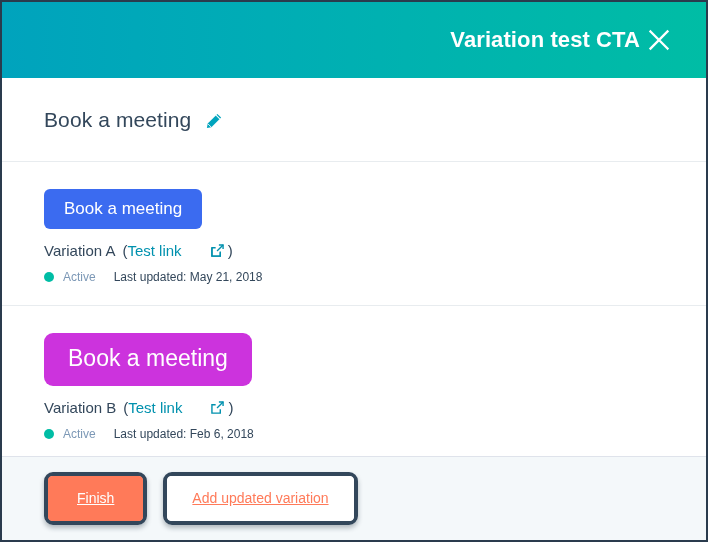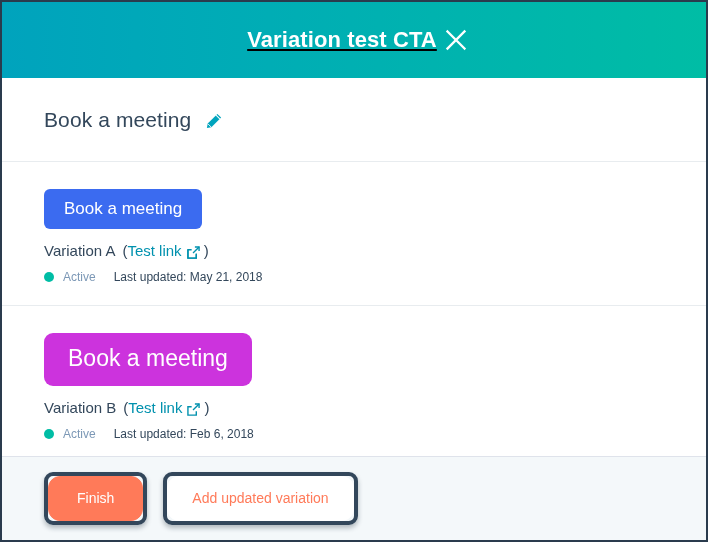--- a/index.html
+++ b/index.html
@@ -30,23 +30,22 @@
   }
 
   
   .modal-header {
     box-sizing: border-box;
     height: 76px;
     flex: 0 0 76px;
     background: linear-gradient(90deg, #00a3bd 0%, #00adb5 38%, #00bda5 100%);
     display: flex;
     align-items: center;
-    justify-content: center;
+    justify-content: flex-end;
     padding: 0 24px 0 42px;
-    text-decoration: underline;
   }
   .modal-title {
     color: #ffffff;
     font-size: 22px;
     font-weight: bold;
     letter-spacing: 0.1px;
     line-height: 1;
     white-space: nowrap;
   }
   .close-btn {
@@ -136,21 +135,22 @@
   }
   .variation-label .paren {
     color: #33475b;
     margin-left: 7px;
   }
   .test-link {
     color: #0091ae;
     text-decoration: none;
     cursor: pointer;
     display: inline-flex;
-    align-items: flex-end;
+    align-items: flex-start;
+    gap: 24px;
   }
   .ext-icon {
     margin-left: 5px;
     display: inline-flex;
     align-items: center;
     position: relative;
     top: 1px;
   }
   .ext-icon svg { display: block; }
   .paren-close { margin-left: 4px; color: #33475b; }
@@ -198,22 +198,23 @@
   }
   .hl + .hl { margin-left: 16px; }
 
   .btn {
     display: inline-block;
     font-family: "Liberation Sans", sans-serif;
     font-size: 14px;
     line-height: 1;
     cursor: pointer;
     white-space: nowrap;
-    border-radius: 12px;
-    box-sizing: border-box;
+    border-radius: 4px;
+    box-sizing: border-box;
+    text-decoration: underline;
   }
   .btn-primary {
     background: #ff7a59;
     border: 1px solid #ff7a59;
     color: #ffffff;
     padding: 14px 28px 15px 28px;
     font-weight: normal;
   }
   .btn-secondary {
     background: #ffffff;

